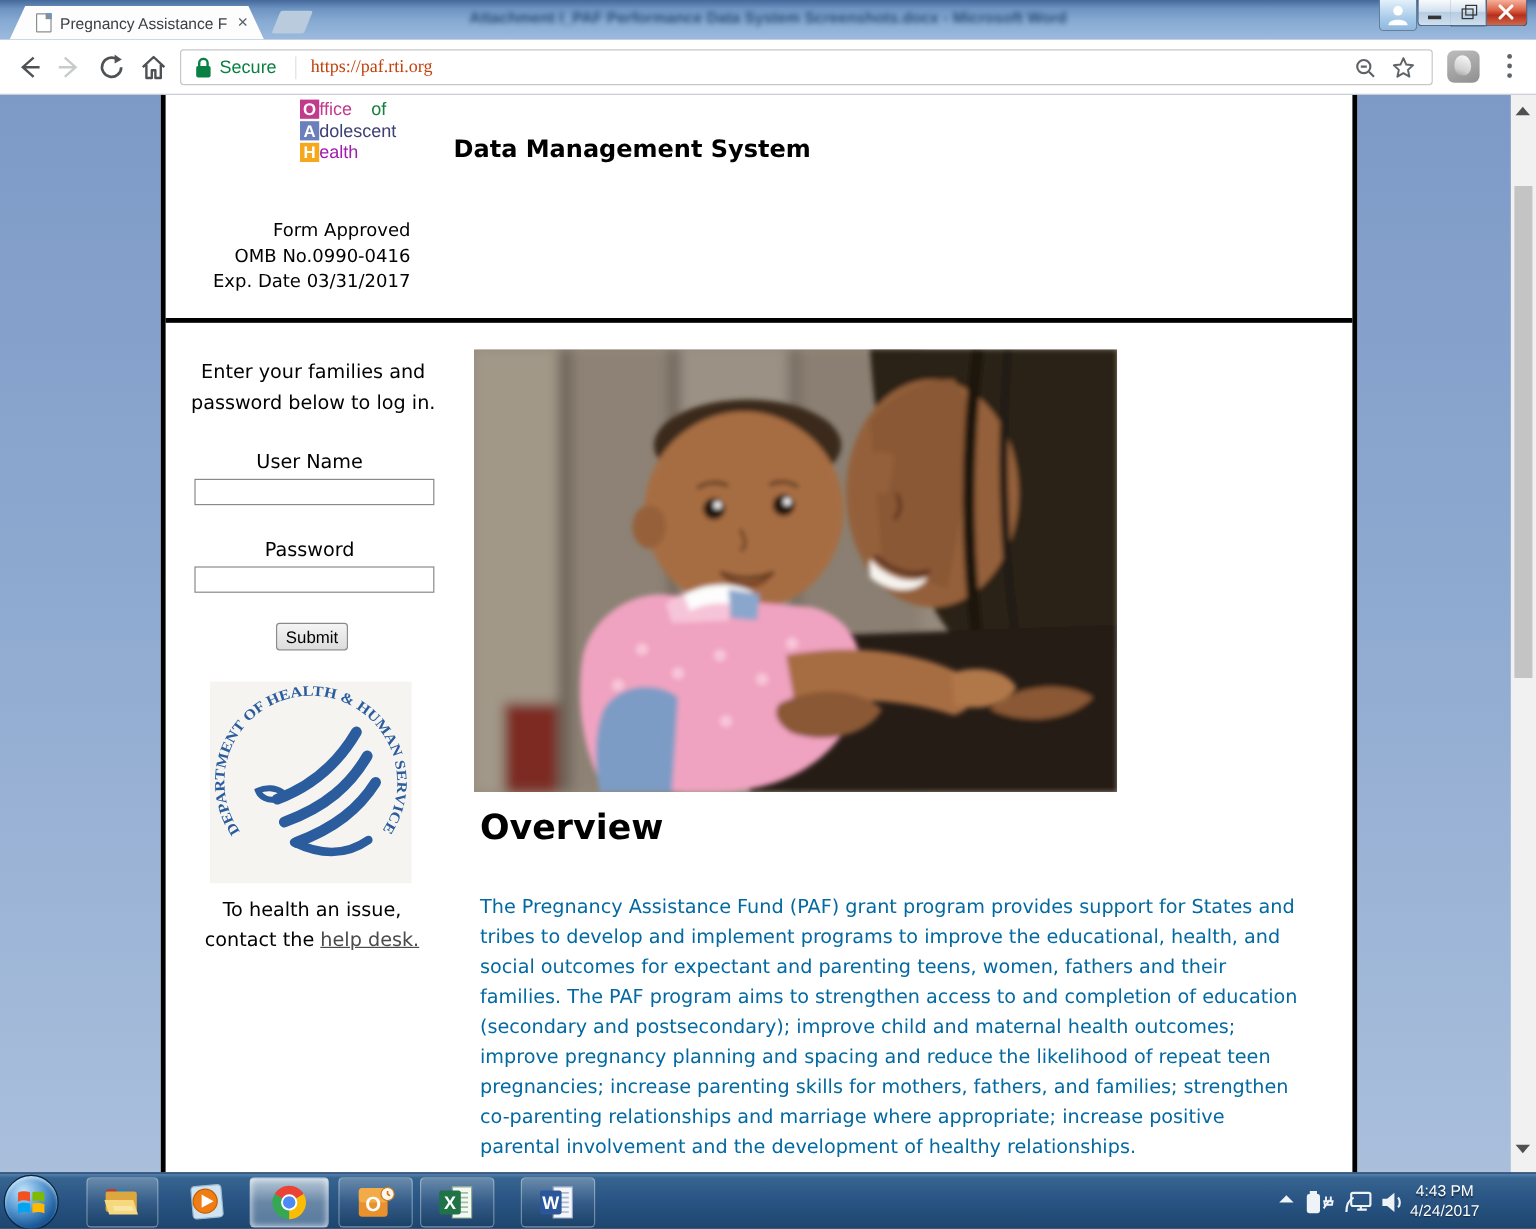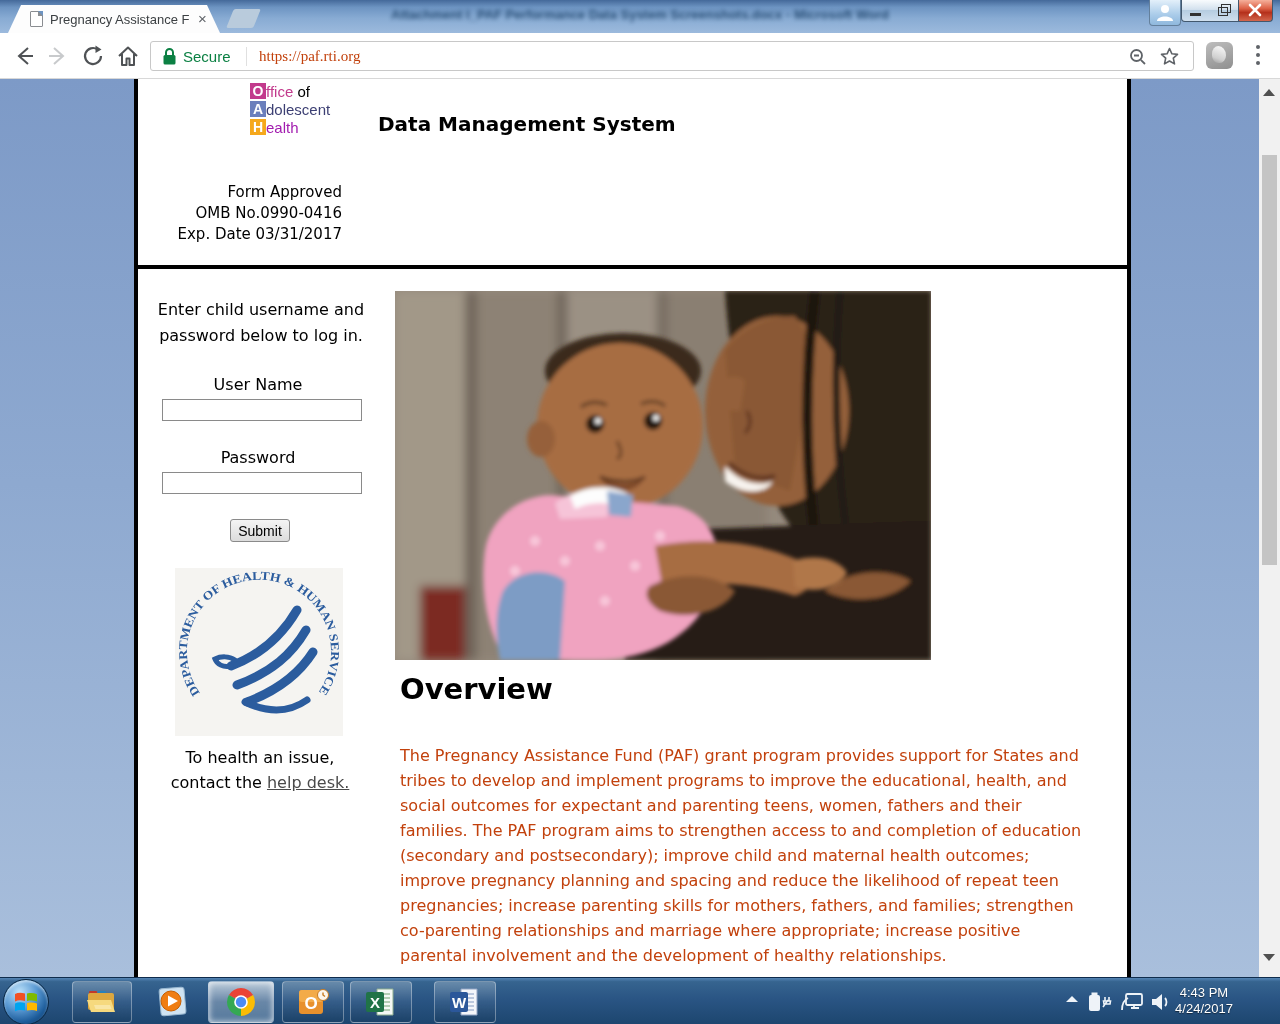--- a/index.html
+++ b/index.html
@@ -58,21 +58,21 @@
     background:linear-gradient(180deg,#7d9ac7 0%,#8ea9d0 45%,#a9bfdc 100%);
     font-family:"DejaVu Sans", sans-serif;}
   .page-col{position:absolute;left:134px;top:0;width:997px;height:898px;background:#ffffff;
     border-left:4px solid #000;border-right:4px solid #000;box-sizing:border-box;}
 
   .oah-logo{position:absolute;left:112px;top:4px;width:110px;font-size:15px;line-height:18px;font-family:"Liberation Sans",sans-serif;}
   .oah-row{height:18px;white-space:nowrap;}
   .oah-box{display:inline-block;width:16px;height:16px;text-align:center;color:#fff;font-weight:bold;
     font-size:14px;line-height:16px;vertical-align:top;}
   .oah-o{background:#c23a8c;} .oah-a{background:#6b7fbc;} .oah-h{background:#f5a81c;}
-  .oah-t1{color:#c23a8c;} .oah-t1b{color:#000000;} .oah-t2{color:#3c3f73;} .oah-t3{color:#a21caf;}
+  .oah-t1{color:#c23a8c;} .oah-t1b{color:#15803d;margin-left:12px;} .oah-t2{color:#3c3f73;} .oah-t3{color:#a21caf;}
 
   .site-title1{position:absolute;left:230px;top:1px;font-size:20px;font-weight:bold;color:#000;}
   .site-title2{position:absolute;left:240px;top:33px;font-size:20px;font-weight:bold;color:#000;}
 
   .form-approved{position:absolute;left:0;top:103px;width:172px;text-align:right;
     font-size:15px;line-height:21px;color:#000;margin-left:32px;}
 
   .black-rule{position:absolute;left:0;top:186px;width:989px;height:4px;background:#000;}
 
   .login-instr{position:absolute;left:3px;top:218px;width:240px;text-align:center;
@@ -83,21 +83,21 @@
   .submit-btn{position:absolute;left:92px;top:440px;width:60px;height:23px;
     background:linear-gradient(180deg,#f4f4f4,#dcdcdc);border:1px solid #8a8a8a;border-radius:3px;
     font-size:14px;font-family:"Liberation Sans",sans-serif;color:#000;}
   .seal-wrap{position:absolute;left:37px;top:489px;width:168px;height:168px;background:#f5f4f1;}
   .report-text{position:absolute;left:0px;top:666px;width:244px;text-align:center;
     font-size:16px;line-height:25px;color:#000;}
   .report-text a{color:#4a4a4a;}
 
   .photo{position:absolute;left:257px;top:212px;width:536px;height:369px;overflow:hidden;}
   .overview-h{position:absolute;left:262px;top:593px;font-size:29px;font-weight:bold;color:#000;}
-  .overview-p{position:absolute;left:262px;top:664px;width:692px;font-size:16px;line-height:25px;color:#c2410c;}
+  .overview-p{position:absolute;left:262px;top:664px;width:692px;font-size:16px;line-height:25px;color:#0369a1;}
 
   
   .scrollbar{position:absolute;left:1259px;top:0;width:21px;height:898px;background:#f1f1f1;}
   .sb-arrow{position:absolute;left:4px;width:0;height:0;border-left:6px solid transparent;border-right:6px solid transparent;}
   .sb-up{top:10px;border-bottom:7px solid #505050;}
   .sb-down{bottom:16px;border-top:7px solid #505050;}
   .sb-thumb{position:absolute;left:3px;top:76px;width:15px;height:410px;background:#c4c4c4;}
 
   
   .taskbar{position:absolute;left:0;top:977px;width:1280px;height:47px;
@@ -214,21 +214,21 @@
       <div class="site-title2">Data Management System</div>
 
       <div class="form-approved">
         <div>Form Approved</div>
         <div>OMB No.0990-0416</div>
         <div>Exp. Date 03/31/2017</div>
       </div>
 
       <div class="black-rule"></div>
 
-      <div class="login-instr">Enter child username and password below to log in.</div>
+      <div class="login-instr">Enter your families and password below to log in.</div>
       <div class="field-label" style="top:296px;">User Name</div>
       <input class="txt-input" style="top: 320px;" type="text" value="">
       <div class="field-label" style="top:369px;">Password</div>
       <input class="txt-input" style="top: 393px;" type="password" value="">
       <button class="submit-btn">Submit</button>
 
       <div class="seal-wrap">
         <svg width="168" height="168" viewBox="0 0 168 168">
           <defs>
               <path id="sealArc" d="M25,125 A72,72 0 1 1 143,125" fill="none"></path>

